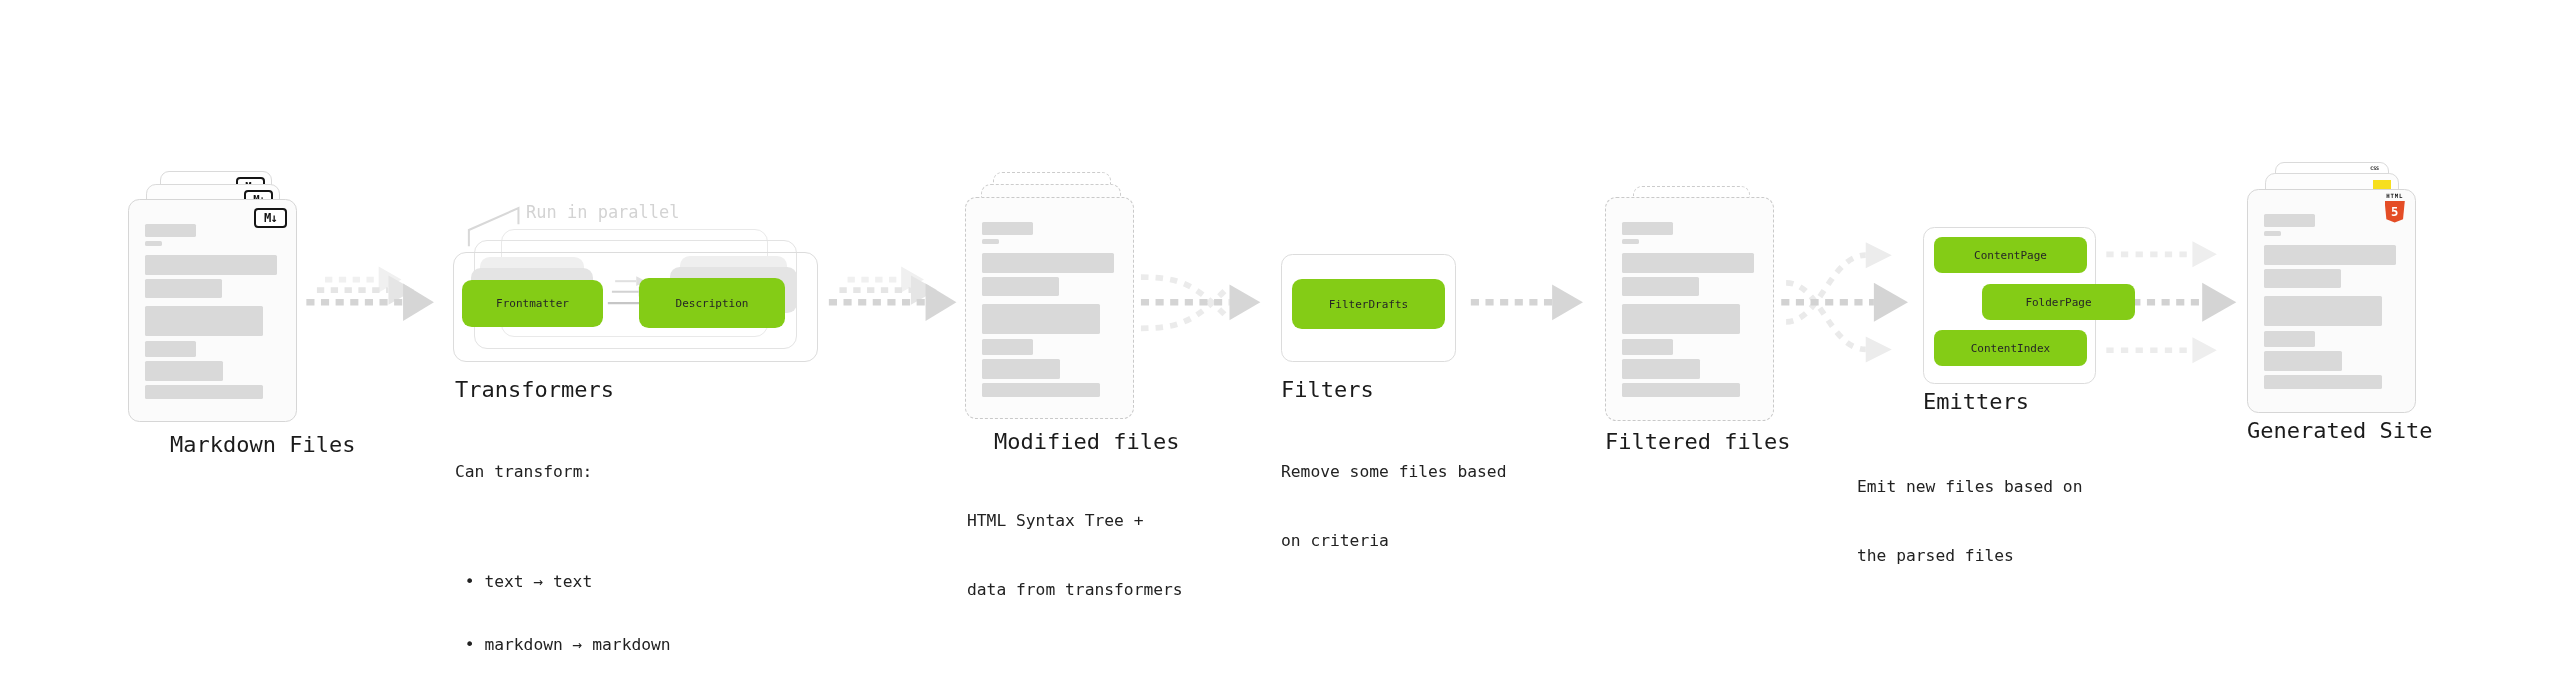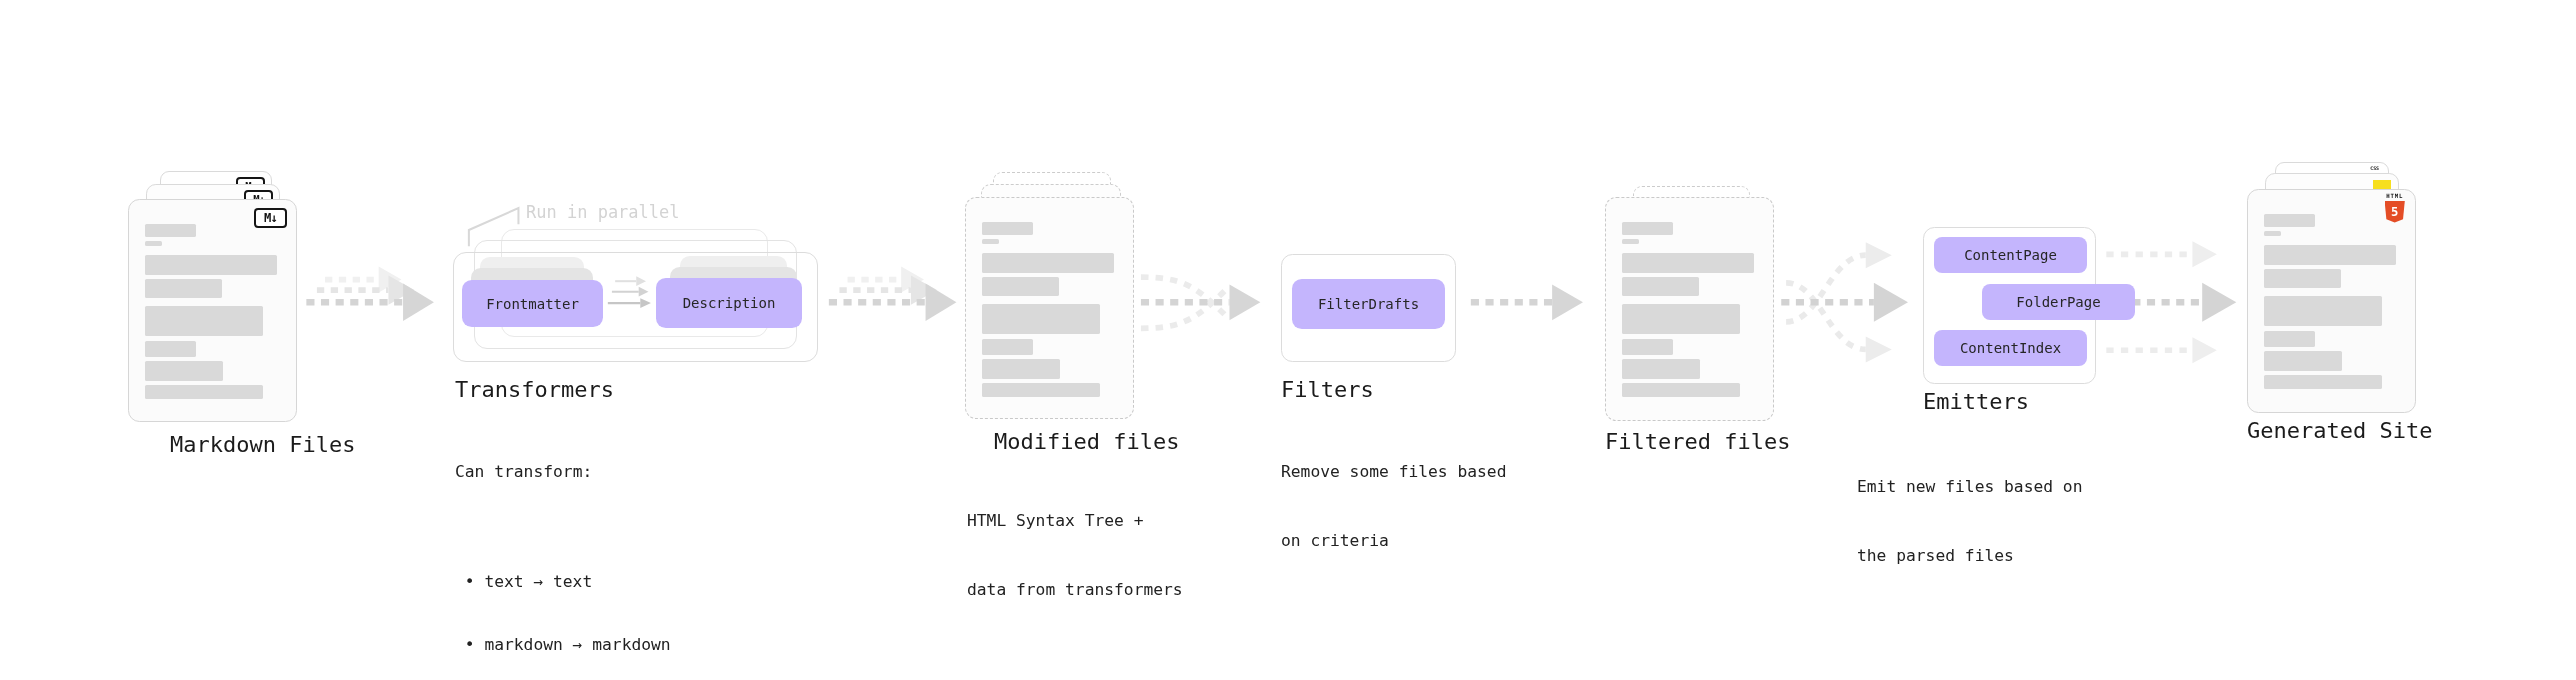--- a/index.html
+++ b/index.html
@@ -38,21 +38,21 @@
     clip-path:polygon(0 0,100% 0,91% 85%,50% 100%,9% 85%);
     color:#ffffff;font-size:12.2px;font-weight:bold;display:flex;align-items:center;justify-content:center;}
   .js-badge{position:absolute;top:5.7px;right:7.3px;width:18px;height:16.3px;background:#f7df1e;}
   .css-badge{position:absolute;top:3.3px;right:5.7px;width:15.4px;text-align:center;font-size:4.9px;line-height:5.7px;
     font-weight:bold;color:#111;border-bottom:2.4px solid #2d6ae3;padding-bottom:0.8px;}
 
   
   .frame{position:absolute;border:1.6px solid #dcdcdc;border-radius:13px;background:transparent;}
   .frame.l1{border-color:#e3e3e3;}
   .frame.l2{border-color:#e9e9e9;}
-  .node{position:absolute;background:#c4b5fd;border-radius:9.8px;color:#262626;font-size:14px;
+  .node{position:absolute;background:#84cc16;border-radius:9.8px;color:#262626;font-size:11px;
     display:flex;align-items:center;justify-content:center;white-space:pre;}
   .node-echo{position:absolute;border-radius:9.8px;}
   .echo1{background:#e4e4e4;}
   .echo2{background:#efefef;}
 
   
   .title{position:absolute;font-size:22px;font-weight:500;color:#1b1b1b;white-space:pre;}
   .sub{position:absolute;font-size:16.3px;line-height:23px;color:#222222;white-space:pre;}
   .sub .line{white-space:pre;}
   .bullets{line-height:21px;}
@@ -150,21 +150,21 @@
   <div class="frame l2" style="left:501px;top:229px;width:265px;height:106px;"></div>
   <div class="frame l1" style="left:474px;top:240px;width:321px;height:107px;"></div>
   <div class="frame" style="left:453px;top:252px;width:363px;height:108px;"></div>
 
   <div class="node-echo echo2" style="left:480px;top:257px;width:104px;height:42px;"></div>
   <div class="node-echo echo1" style="left:471px;top:268px;width:122px;height:46px;"></div>
   <div class="node" style="left:462px;top:280px;width:141px;height:47px;">Frontmatter</div>
 
   <div class="node-echo echo2" style="left:680px;top:256px;width:107px;height:42px;"></div>
   <div class="node-echo echo1" style="left:670px;top:267px;width:127px;height:46px;"></div>
-  <div class="node" style="left:656px;top:278px;width:146px;height:50px;">Description</div>
+  <div class="node" style="left:639px;top:278px;width:146px;height:50px;">Description</div>
 
   <div class="title" style="left:455px;top:377px;">Transformers</div>
   <div class="sub" style="left:455px;top:414px;">
     <div class="line">Can transform:</div>
     <div class="bullets" style="padding-left:9.8px;">
       <div class="line">• text → text</div>
       <div class="line">• markdown → markdown</div>
       
     </div>
   </div>

